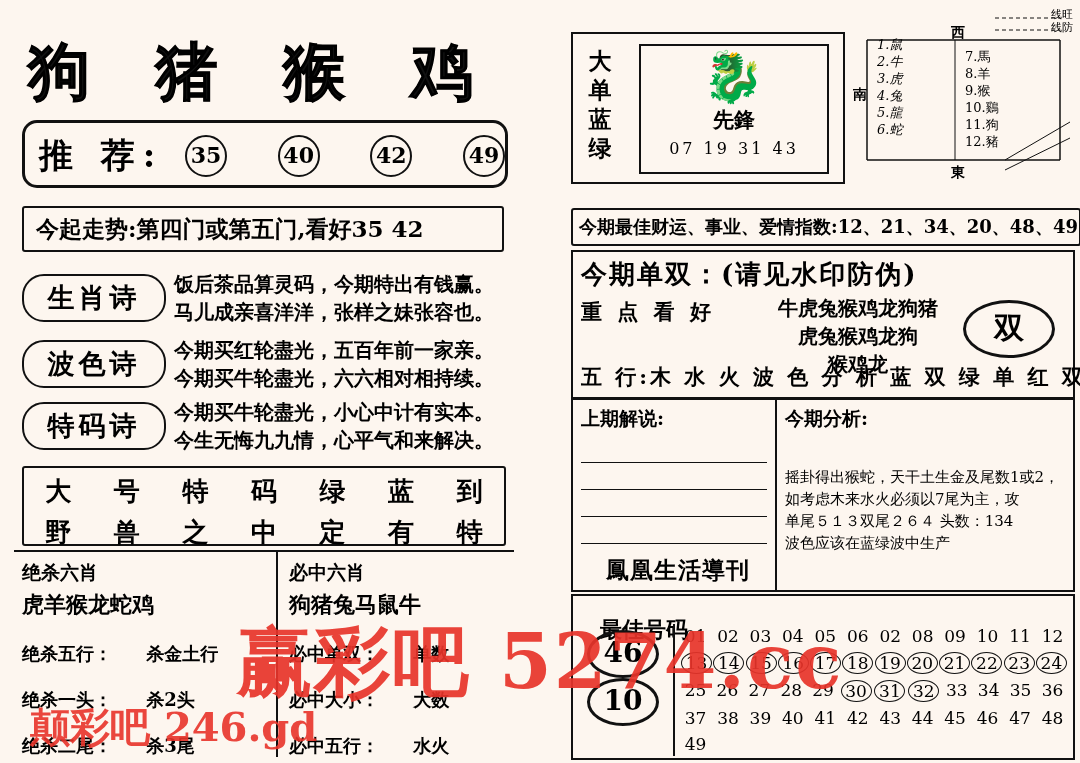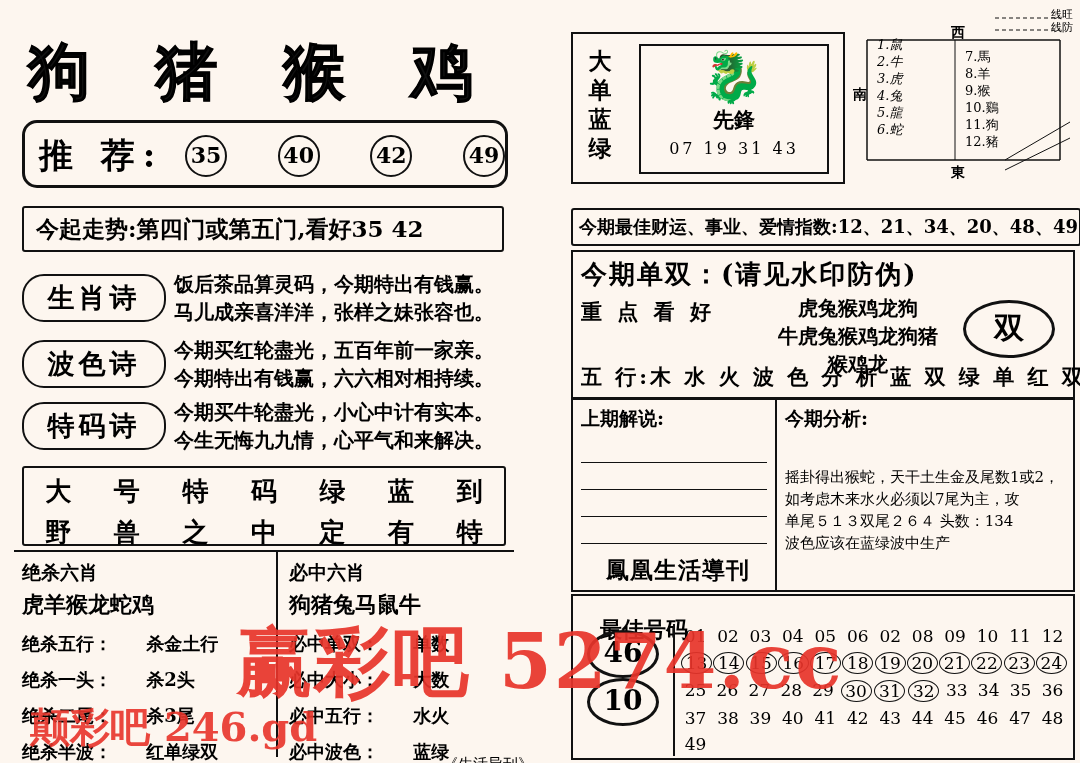--- a/index.html
+++ b/index.html
@@ -73,21 +73,21 @@
   
   .bl{
     position:absolute;left:14px;top:550px;width:500px;height:205px;
     border-top:2px solid #111;
   }
   .bl .vdiv{position:absolute;left:262px;top:0;width:0;height:205px;border-left:2px solid #111;}
   .bl .c{position:absolute;top:4px;width:250px;font-family:"DejaVu Serif","Liberation Serif",serif;}
   .bl .cl{left:8px;} .bl .cr{left:275px;}
   .bl h4{margin:4px 0 2px 0;font-size:19px;font-weight:bold;}
   .bl .big{font-size:22px;font-weight:bold;margin:4px 0 8px 0;}
-  .bl .kv{font-size:18px;font-weight:bold;margin:12px 0;white-space:nowrap;}
+  .bl .kv{font-size:18px;font-weight:bold;margin:22px 0;white-space:nowrap;}
   .bl .kv .k{display:inline-block;width:118px;}
   .bl .src{position:absolute;right:6px;bottom:2px;font-size:15px;}
 
   
   .dragon-box{
     position:absolute;left:26px;top:32px;width:270px;height:148px;
     border:2px solid #111;
   }
   .dl-label{
     position:absolute;left:10px;top:12px;width:34px;
@@ -216,21 +216,21 @@
       <div class="lines">
         <div>饭后茶品算灵码，今期特出有钱赢。</div>
         <div>马儿成亲喜洋洋，张样之妹张容也。</div>
       </div>
     </div>
 
     <div class="poem p2">
       <div class="tag">波色诗</div>
       <div class="lines">
         <div>今期买红轮盡光，五百年前一家亲。</div>
-        <div>今期特出有钱赢，六六相对相持续。</div>
+        <div>今期买牛轮盡光，六六相对相持续。</div>
       </div>
     </div>
 
     <div class="poem p3">
       <div class="tag">特码诗</div>
       <div class="lines">
         <div>今期买牛轮盡光，小心中计有实本。</div>
         <div>今生无悔九九情，心平气和来解决。</div>
       </div>
     </div>
@@ -351,22 +351,22 @@
         <div>12.豬</div>
       </div>
     </div>
 
     <div class="idx-line">今期最佳财运、事业、爱情指数:12、21、34、20、48、49</div>
 
     <div class="ds-box">
       <div class="ds-title">今期单双：(请见水印防伪)</div>
       <div class="ds-key">重 点 看 好</div>
       <div class="ds-z">
+        <div>牛虎兔猴鸡龙狗猪</div>
         <div>虎兔猴鸡龙狗</div>
-        <div>牛虎兔猴鸡龙狗猪</div>
         <div>猴鸡龙</div>
       </div>
       <div class="ds-ellipse">双</div>
       <div class="ds-wx">五 行:木 水 火 波 色 分 析 蓝 双 绿 单 红 双</div>
     </div>
 
     <div class="an-box">
       <div class="vdiv"></div>
       <div class="an-l-title">上期解说:</div>
       <div class="an-r-title">今期分析:</div>

